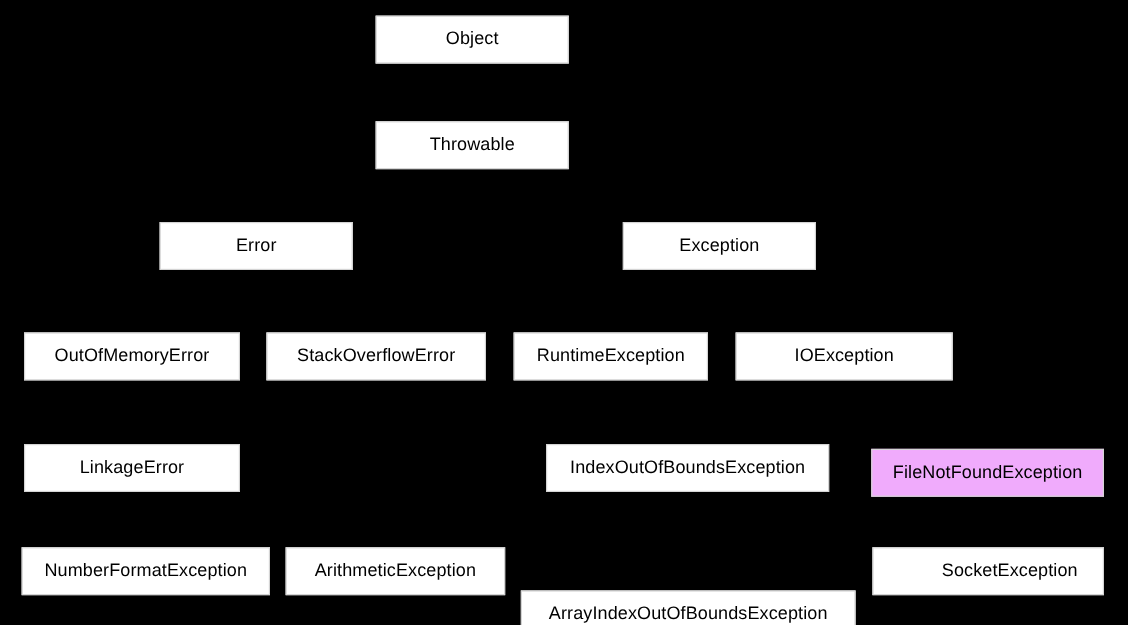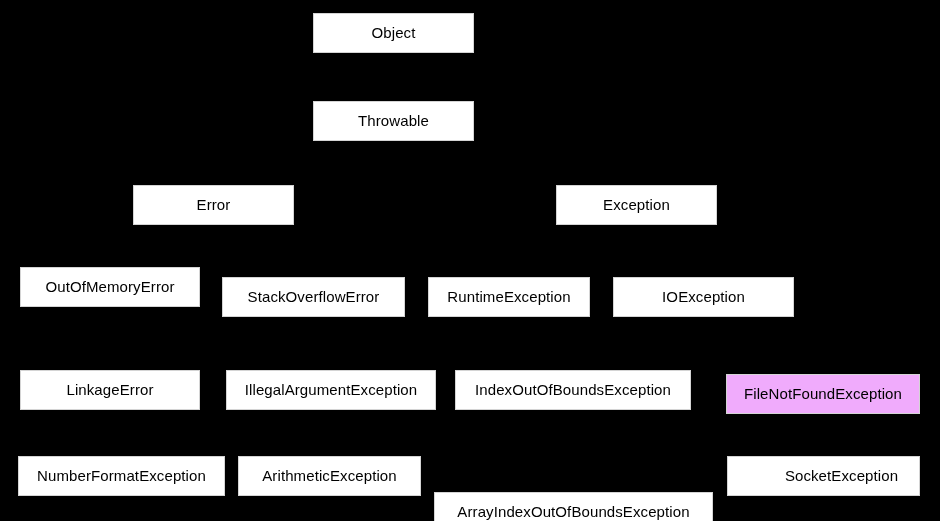--- a/index.html
+++ b/index.html
@@ -47,44 +47,41 @@
     </div>
     <div style="position: absolute; left: 0px; top: 0px; width: 100%; height: 100%; pointer-events: none;">
       <div class="node" style="left: 313px; top: 101px; width: 161px; height: 40px; background: rgb(255, 255, 255); color: rgb(0, 0, 0); pointer-events: auto;">
         <span class="node-label">Throwable</span>
       </div>
     </div>
     <div style="position: absolute; left: 0px; top: 0px; width: 100%; height: 100%; pointer-events: none; border-radius: 20px;">
       <div class="node" style="left: 133px; top: 185px; width: 161px; height: 40px; background: rgb(255, 255, 255); color: rgb(0, 0, 0); pointer-events: auto;">
         <span class="node-label">Error</span>
       </div>
-      <div class="node" style="left: 519px; top: 185px; width: 161px; height: 40px; background: rgb(255, 255, 255); color: rgb(0, 0, 0); pointer-events: auto; margin-left: 37px;">
+      <div class="node" style="left: 519px; top: 185px; width: 161px; height: 40px; background: rgb(255, 255, 255); color: rgb(0, 0, 0); pointer-events: auto;">
         <span class="node-label">Exception</span>
       </div>
     </div>
     <div style="position: absolute; left: 0px; top: 0px; width: 100%; height: 100%; pointer-events: none;">
-      <div class="node" style="left: 20px; top: 267px; width: 180px; height: 40px; background: rgb(255, 255, 255); color: rgb(0, 0, 0); pointer-events: auto;">
+      <div class="node" style="left: 20px; top: 277px; width: 180px; height: 40px; background: rgb(255, 255, 255); color: rgb(0, 0, 0); pointer-events: auto;">
         <span class="node-label">OutOfMemoryError</span>
       </div>
       <div class="node" style="left: 222px; top: 277px; width: 183px; height: 40px; background: rgb(255, 255, 255); color: rgb(0, 0, 0); pointer-events: auto;">
         <span class="node-label">StackOverflowError</span>
       </div>
       <div class="node" style="left: 428px; top: 277px; width: 162px; height: 40px; background: rgb(255, 255, 255); color: rgb(0, 0, 0); pointer-events: auto;">
         <span class="node-label">RuntimeException</span>
       </div>
       <div class="node" style="left: 613px; top: 277px; width: 181px; height: 40px; background: rgb(255, 255, 255); color: rgb(0, 0, 0); pointer-events: auto;">
         <span class="node-label">IOException</span>
       </div>
     </div>
     <div style="position: absolute; left: 0px; top: 0px; width: 100%; height: 100%; pointer-events: none;">
       <div class="node" style="left: 20px; top: 370px; width: 180px; height: 40px; background: rgb(255, 255, 255); color: rgb(0, 0, 0); pointer-events: auto;">
         <span class="node-label">LinkageError</span>
-      </div>
-      <div class="node" style="left: 226px; top: 370px; width: 210px; height: 40px; background: rgb(255, 255, 255); color: rgb(0, 0, 0); pointer-events: auto;">
-        <span class="node-label">IllegalArgumentException</span>
       </div>
       <div class="node" style="left: 455px; top: 370px; width: 236px; height: 40px; background: rgb(255, 255, 255); color: rgb(0, 0, 0); pointer-events: auto;">
         <span class="node-label">IndexOutOfBoundsException</span>
       </div>
       <div class="node" style="left: 726px; top: 374px; width: 194px; height: 40px; background: #f0abfc; color: rgb(0, 0, 0); pointer-events: auto;">
         <span class="node-label">FileNotFoundException</span>
       </div>
     </div>
     <div style="position: absolute; left: 0px; top: 0px; width: 100%; height: 100%; pointer-events: none;">
       <div class="node" style="left: 18px; top: 456px; width: 207px; height: 40px; background: rgb(255, 255, 255); color: rgb(0, 0, 0); pointer-events: auto;">

